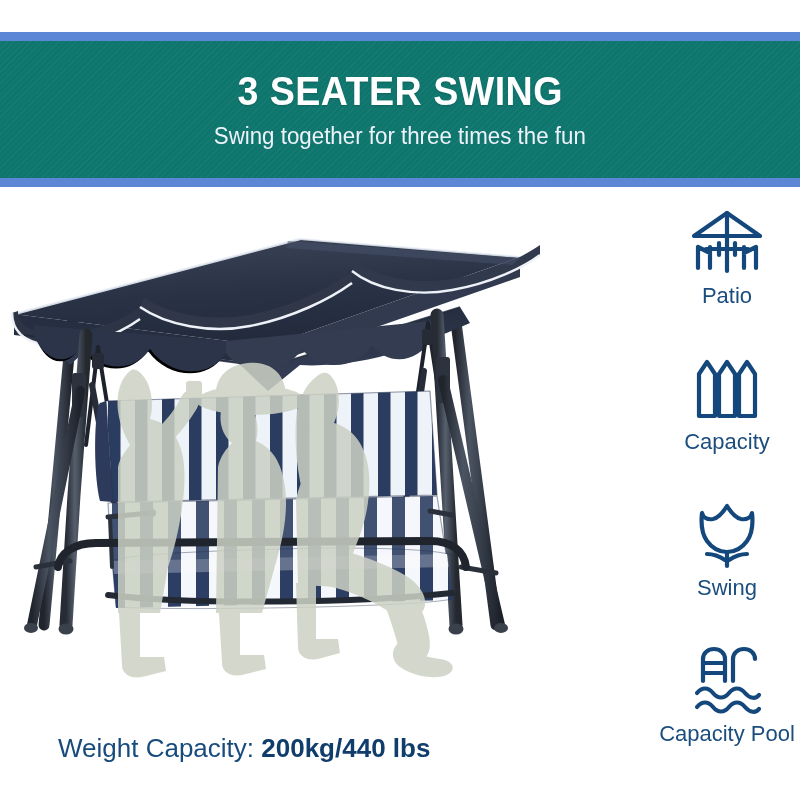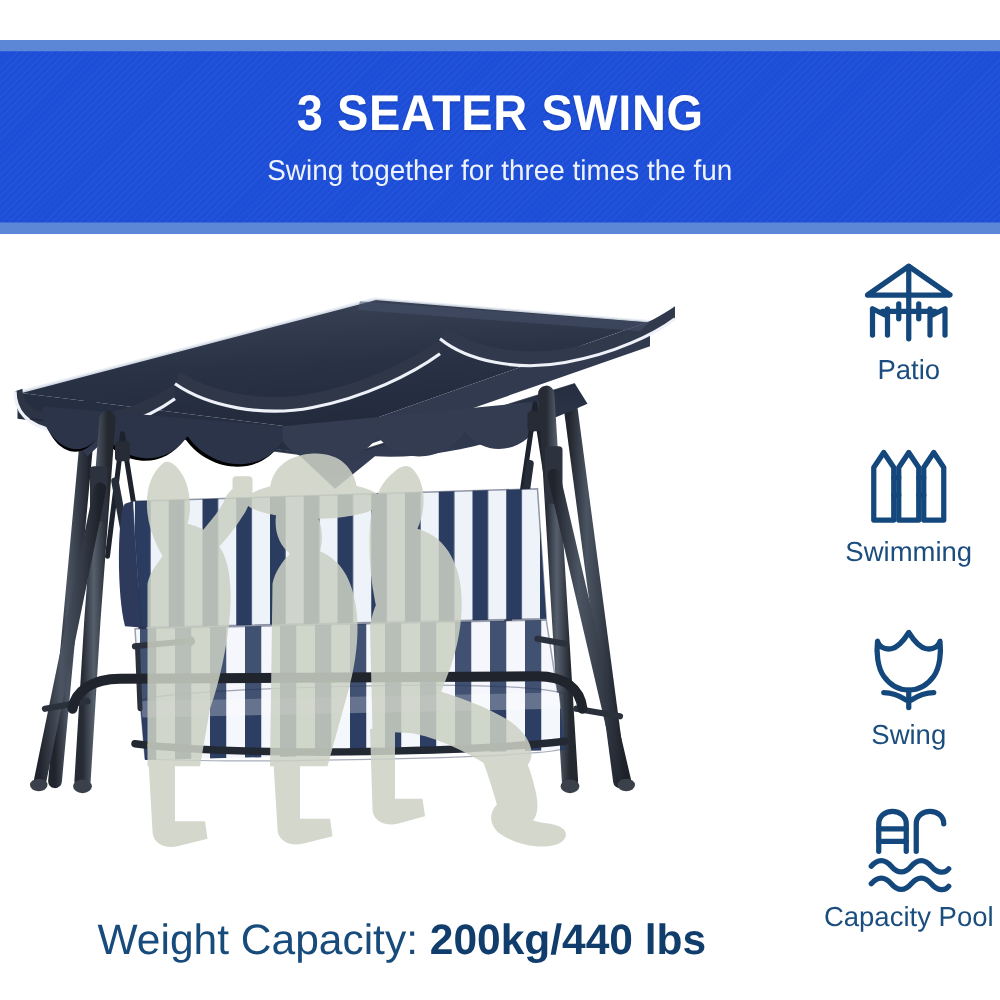--- a/index.html
+++ b/index.html
@@ -6,21 +6,21 @@
   body{
     width:800px;height:800px;overflow:hidden;position:relative;
     font-family:"Liberation Sans", sans-serif;
     -webkit-font-smoothing:antialiased;
   }
   .page{position:absolute;inset:0;background:#fff;}
 
   
   .banner{
     position:absolute;left:0;top:32px;width:800px;height:155px;
-    background:#1d4ed8;
+    background:#0f766e;
     overflow:hidden;
   }
   .banner-texture{
     position:absolute;inset:0;
     background-image:repeating-linear-gradient(135deg,
       rgba(255,255,255,0.035) 0px, rgba(255,255,255,0.035) 1px,
       rgba(0,0,0,0) 1px, rgba(0,0,0,0) 4px);
     pointer-events:none;
   }
   .banner-stripe{
@@ -46,21 +46,21 @@
 
   
   .product{
     position:absolute;left:0;top:195px;width:590px;height:520px;
   }
   .product svg{display:block;width:100%;height:100%;}
 
   
   .weight{
     position:absolute;left:58px;top:733px;
-    font-size:34px;color:#174b7c;white-space:nowrap;margin-left:20px;
+    font-size:26px;color:#174b7c;white-space:nowrap;
   }
   .weight .lbl{font-weight:normal;}
   .weight .val{font-weight:bold;color:#103d6b;}
 
   
   .features{
     position:absolute;left:622px;top:205px;width:210px;height:585px;
     display:flex;flex-direction:column;align-items:center;
   }
   .feature{
@@ -313,21 +313,21 @@
     <div class="feature">
       <div class="ficon">
         <svg width="72" height="68" viewBox="0 0 72 68" fill="none" stroke="#14487c" stroke-width="4.2" stroke-linecap="round" stroke-linejoin="round">
           <path d="M8 20 L16 8 L24 20 L24 62 L8 62 Z"></path>
           <path d="M28 20 L36 8 L44 20 L44 62 L28 62 Z"></path>
           <path d="M48 20 L56 8 L64 20 L64 62 L48 62 Z"></path>
           <path d="M24 28 L28 28 M44 28 L48 28"></path>
           <path d="M24 42 L28 42 M44 42 L48 42"></path>
         </svg>
       </div>
-      <div class="flabel">Swimming</div>
+      <div class="flabel">Capacity</div>
     </div>
 
     <div class="feature">
       <div class="ficon">
         <svg width="72" height="72" viewBox="0 0 72 72" fill="none" stroke="#14487c" stroke-width="4.2" stroke-linecap="round" stroke-linejoin="round">
           <path d="M36 8 C31 16 27 20 22 21 C16 22 12 19 11 15
                    C10 24 11 36 16 43 C21 50 28 54 36 54
                    C44 54 51 50 56 43 C61 36 62 24 61 15
                    C60 19 56 22 50 21 C45 20 41 16 36 8 Z"></path>
           <path d="M36 54 L36 68"></path>

